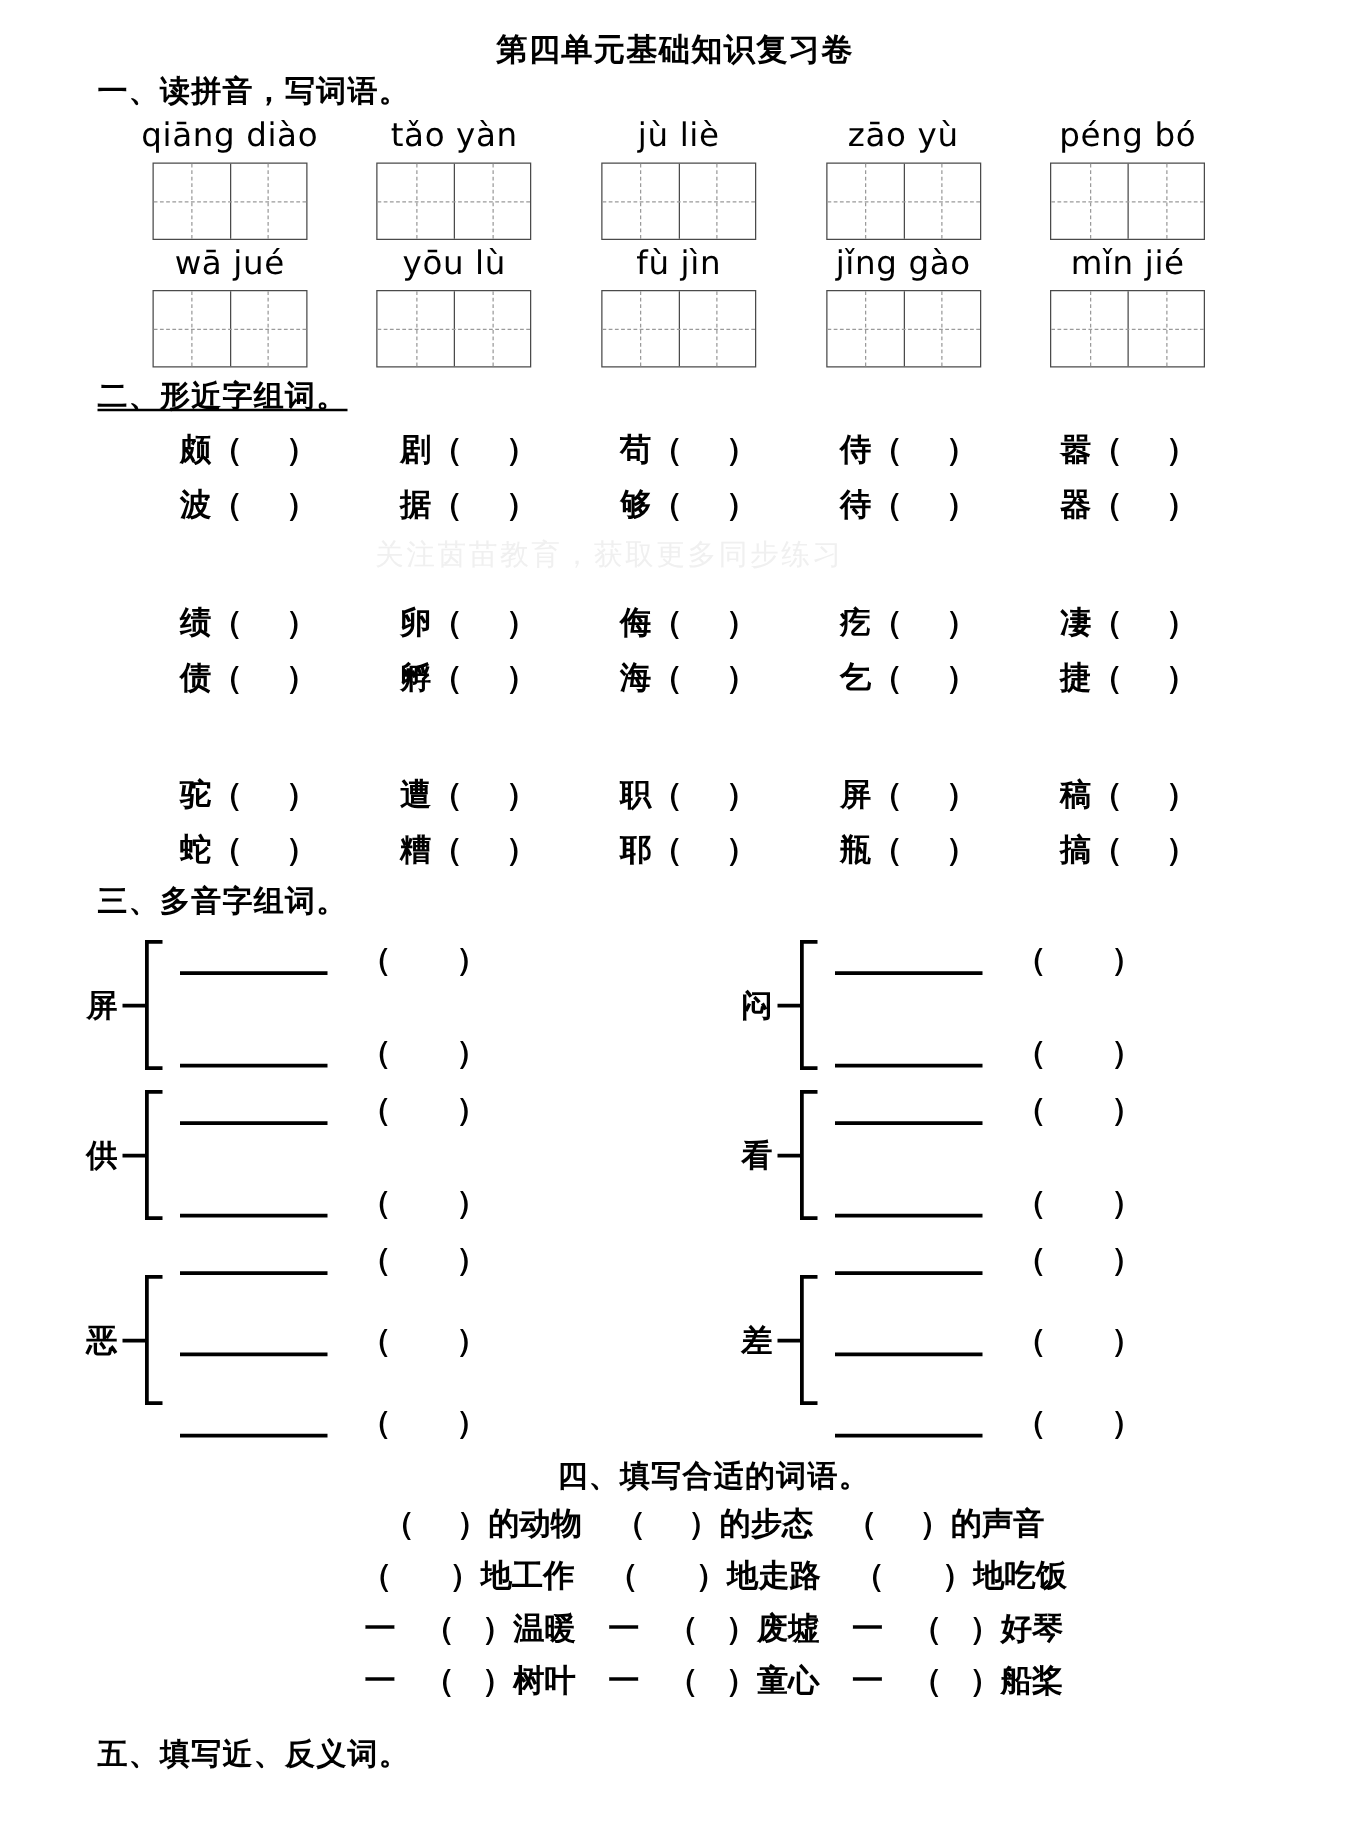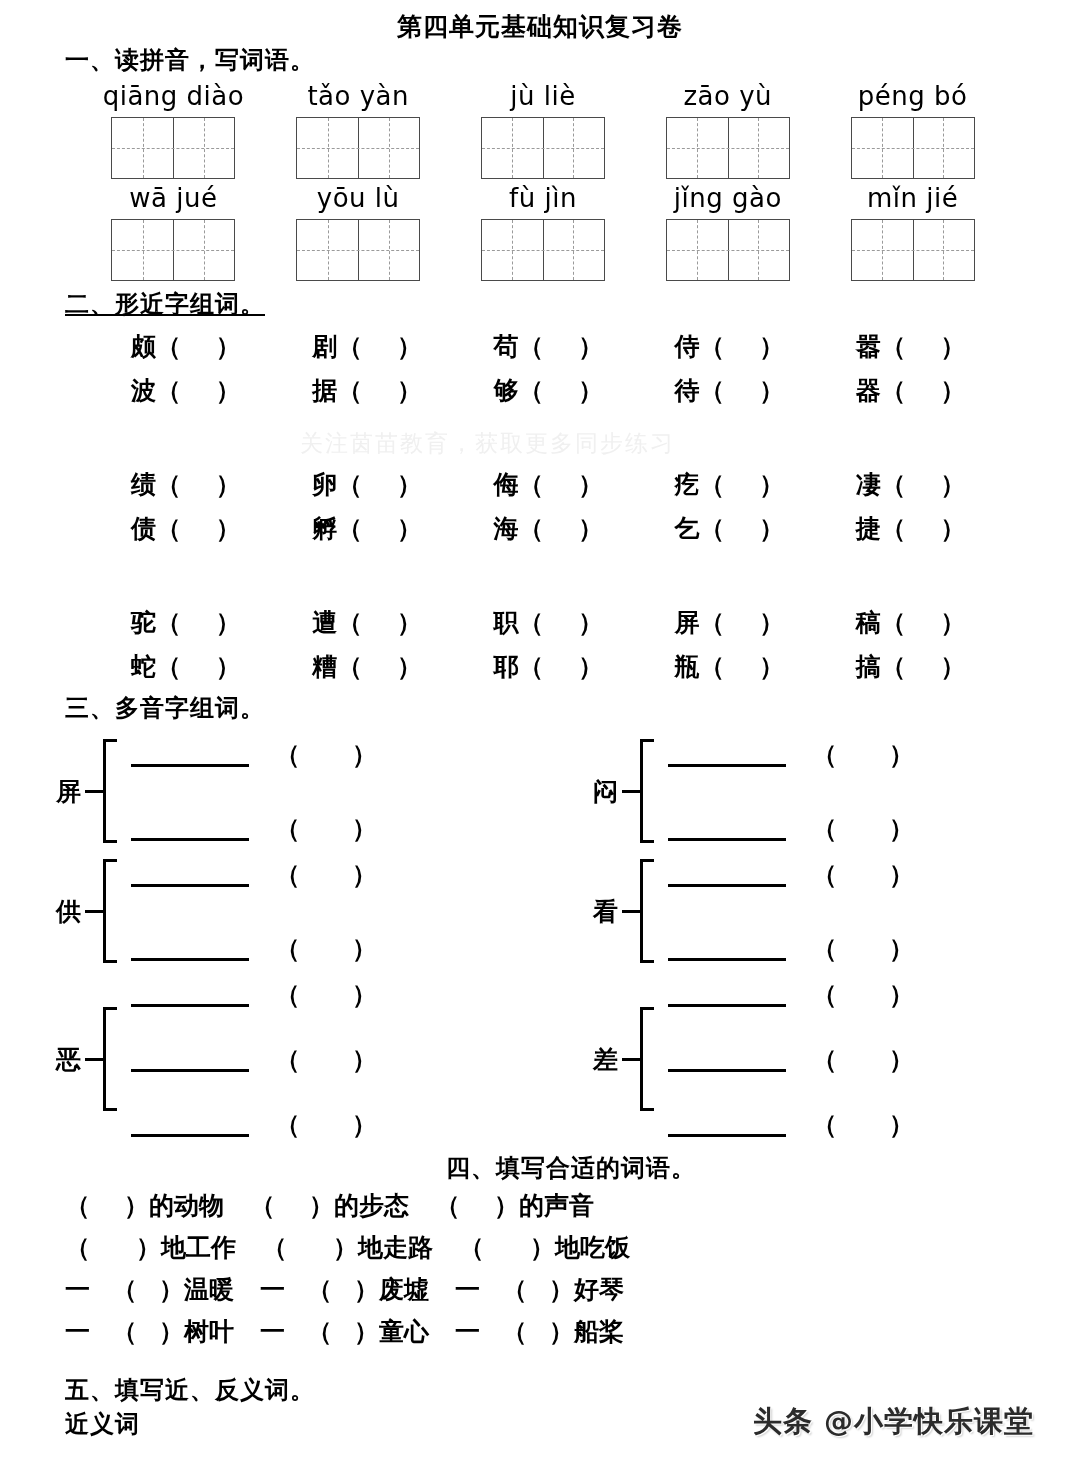--- a/index.html
+++ b/index.html
@@ -12,21 +12,21 @@
     height: 1464px;
     position: relative;
     font-family: "DejaVu Sans", "Liberation Sans", sans-serif;
     color: #000000;
     overflow: hidden;
   }
 
   .page {
     position: absolute;
     inset: 0;
-    padding: 3px;
+    padding: 16px;
   }
 
   
   .doc-title {
     text-align: center;
     font-size: 25px;
     font-weight: bold;
     letter-spacing: 1px;
     margin-top: 8px;
     line-height: 32px;
@@ -205,20 +205,21 @@
   }
 
   
   .fill-line {
     font-size: 25px;
     font-weight: bold;
     font-family: "DejaVu Serif", "Liberation Serif", serif;
     margin-left: 62px;
     line-height: 42px;
     white-space: nowrap;
+    text-align: center;
   }
   .fill-line .sp-s { letter-spacing: 22px; }
   .fill-line .sp-m { letter-spacing: 34px; }
   .fill-line .sp-l { letter-spacing: 46px; }
   .fill-line .gap-m { display: inline-block; width: 26px; }
 
   
   .wm-center {
     position: absolute;
     left: 300px;
@@ -548,18 +549,16 @@
 
   <div class="fill-line">
     <span class="sp-s">一（</span><span>）温暖</span><span class="gap-m">&nbsp;</span><span class="sp-s">一（</span><span>）废墟</span><span class="gap-m">&nbsp;</span><span class="sp-s">一（</span><span>）好琴</span>
   </div>
 
   <div class="fill-line">
     <span class="sp-s">一（</span><span>）树叶</span><span class="gap-m">&nbsp;</span><span class="sp-s">一（</span><span>）童心</span><span class="gap-m">&nbsp;</span><span class="sp-s">一（</span><span>）船桨</span>
   </div>
 
   <div class="sec-heading" style="margin-top:20px;">五、填写近、反义词。</div>
-  <div class="sec-heading" style="margin-left:62px;">近义词</div>
 
   <div class="wm-center">关注茵苗教育，获取更多同步练习</div>
-  <div class="wm-footer">头条 @小学快乐课堂</div>
 
 </div>
 
 </body></html>

